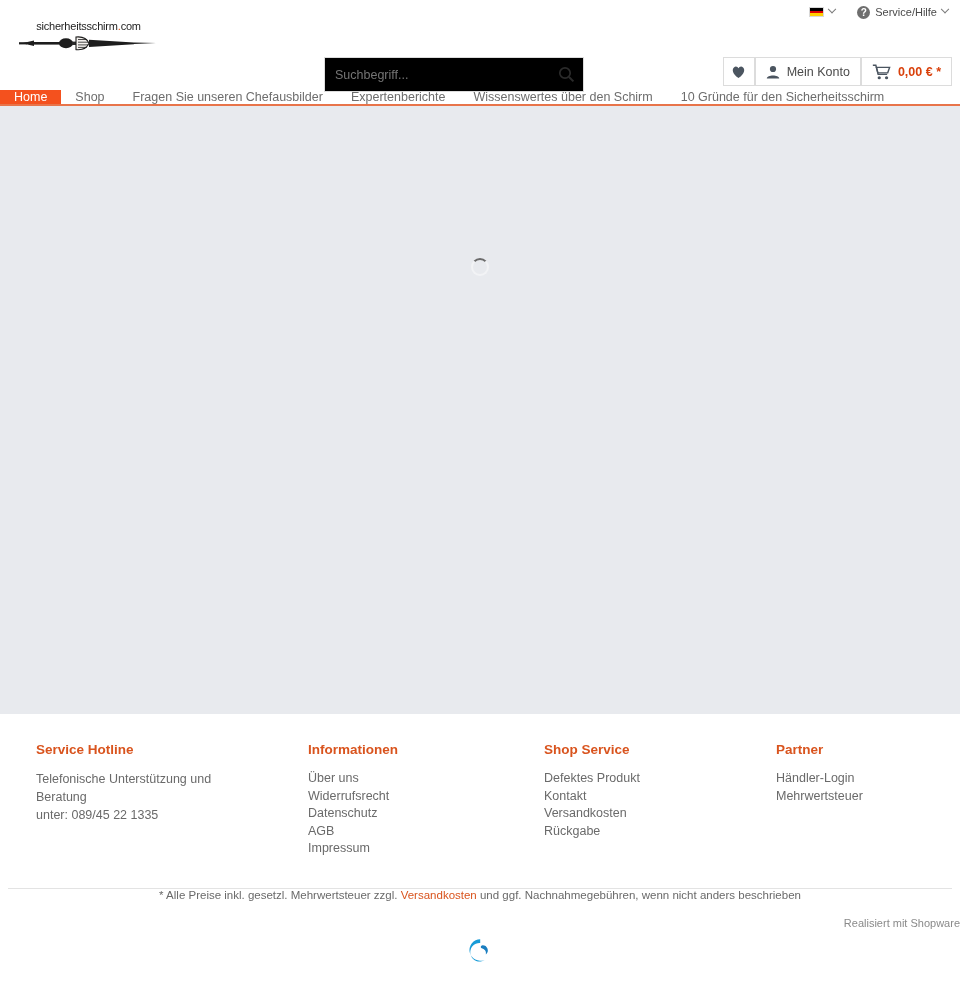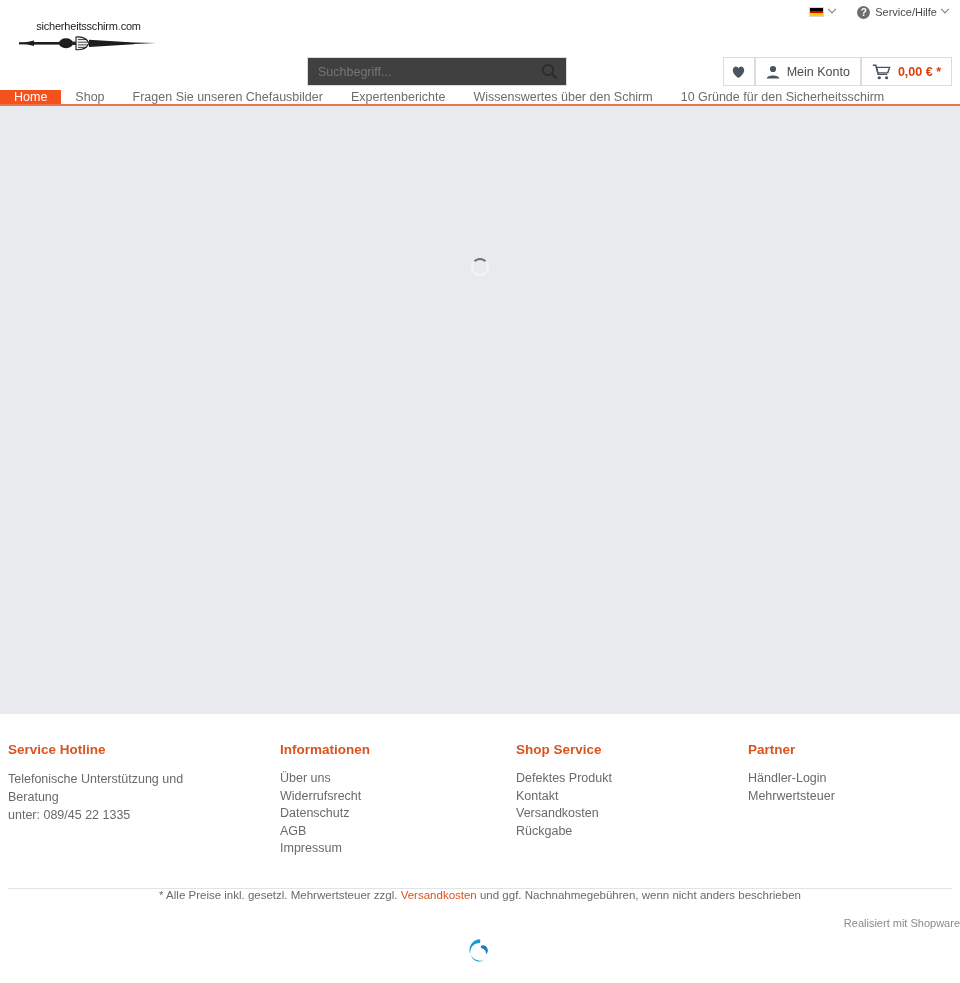--- a/index.html
+++ b/index.html
@@ -72,26 +72,26 @@
     font-size: 11px;
     color: #1c1c1c;
     letter-spacing: -0.2px;
     font-family: "Liberation Sans", sans-serif;
   }
   .logo-text .dot { color: #e8500f; }
   .logo-art { margin-top: 2px; height: 18px; }
 
   .search-wrap {
     position: absolute;
-    left: 307px;
+    left: 324px;
     top: 33px;
     width: 260px;
-    height: 29px;
+    height: 35px;
     border: 1px solid #dcdcdc;
-    background: #404040;
+    background: #000000;
     display: flex;
     align-items: center;
   }
   .search-input {
     flex: 1;
     border: none;
     outline: none;
     font-size: 12.5px;
     color: #9a9a9a;
     padding: 0 10px;
@@ -165,21 +165,21 @@
   
   .footer {
     background: #ffffff;
     padding: 28px 0 0 0;
   }
   .foot-cols {
     display: flex;
     padding: 0 8px;
   }
   .foot-col { flex: 0 0 25%; padding-right: 18px; }
-  .foot-col:nth-child(1) { padding-left: 0; }
+  .foot-col:nth-child(1) { padding-left: 0; margin-left: 28px; }
   .foot-col:nth-child(2) { padding-left: 36px; }
   .foot-col:nth-child(3) { padding-left: 36px; }
   .foot-col:nth-child(4) { padding-left: 32px; }
   .foot-title {
     color: #d9541e;
     font-size: 13.5px;
     font-weight: bold;
     margin-bottom: 13px;
   }
   .foot-text {

